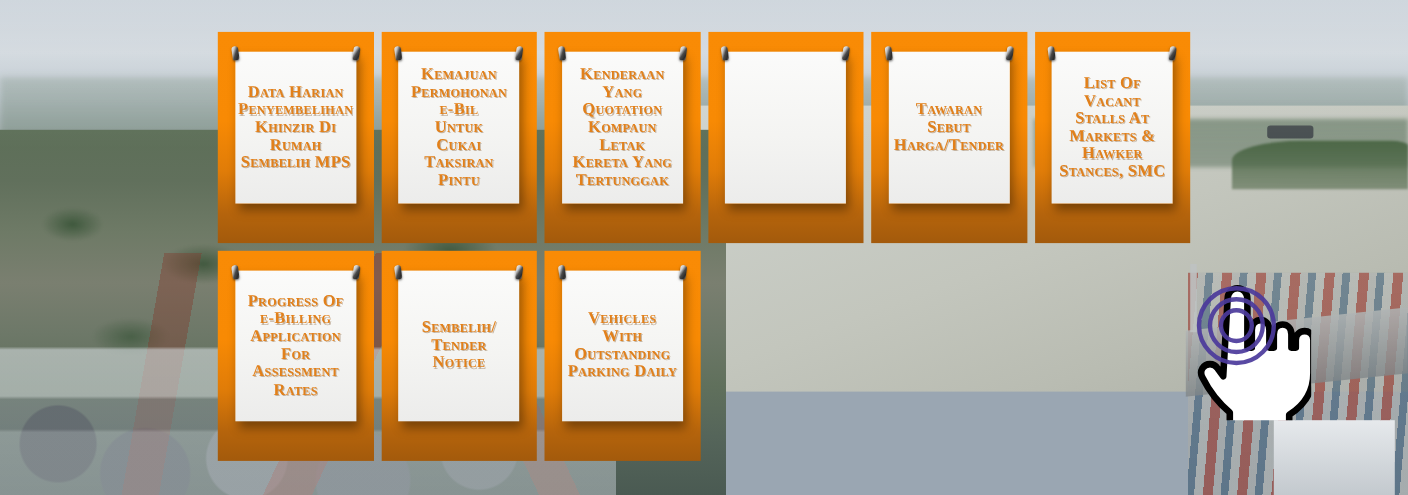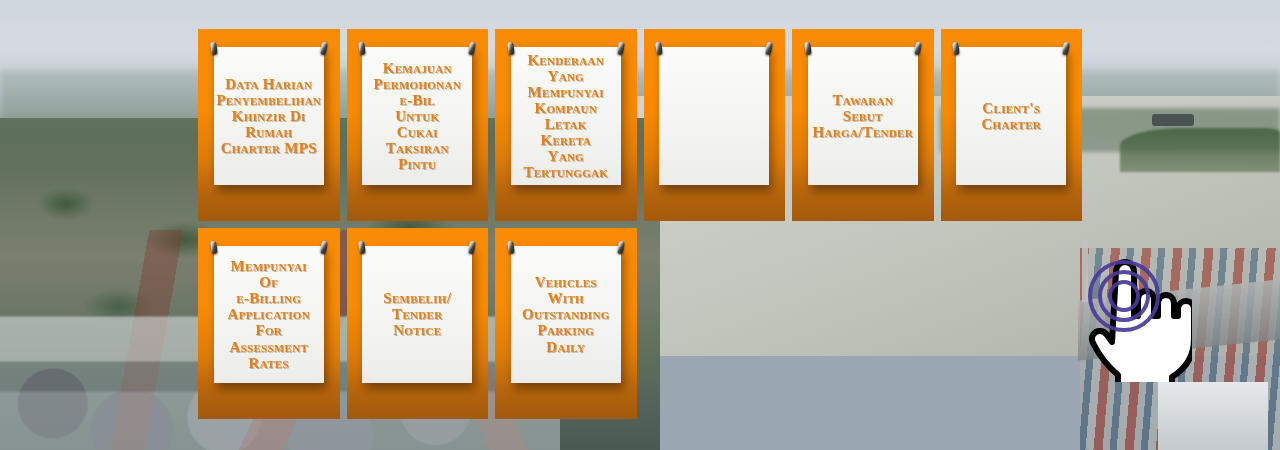--- a/index.html
+++ b/index.html
@@ -109,21 +109,21 @@
     display:flex;align-items:flex-start;justify-content:center;
     cursor:pointer;
   }
   .card{
     position:relative;
     margin-top:18px;
     width:78%;height:72%;
     background:linear-gradient(180deg,#fbfbfa 0%,#f4f4f2 55%,#ececeb 100%);
     box-shadow:3px 6px 9px rgba(0,0,0,.38);
     display:flex;align-items:center;justify-content:center;
-    padding:6px 17px;box-sizing:border-box;
+    padding:6px 5px;box-sizing:border-box;
   }
   .pin{
     position:absolute;top:-5px;width:6px;height:13px;
     background:linear-gradient(115deg,#f2f2f2 0%,#c9c9c9 28%,#4a4a4a 52%,#2a2a2a 78%,#707070 100%);
     border-radius:3px 3px 2px 2px;
     box-shadow:0 1px 2px rgba(0,0,0,.5);
   }
   .pin.left{left:-3px;transform:rotate(-8deg);}
   .pin.right{right:-3px;transform:rotate(8deg);}
   .card-title{
@@ -176,21 +176,21 @@
   <div id="grid">
 
     <div class="panel">
       <div class="card">
         <span class="pin left"></span>
         <span class="pin right"></span>
         <p class="card-title">Data Harian
 Penyembelihan
 Khinzir Di
 Rumah
-Charter MPS</p>
+Sembelih MPS</p>
       </div>
     </div>
 
     <div class="panel">
       <div class="card">
         <span class="pin left"></span>
         <span class="pin right"></span>
         <p class="card-title">Kemajuan
 Permohonan
 e-Bil
@@ -200,21 +200,21 @@
 Pintu</p>
       </div>
     </div>
 
     <div class="panel">
       <div class="card">
         <span class="pin left"></span>
         <span class="pin right"></span>
         <p class="card-title">Kenderaan
 Yang
-Mempunyai
+Quotation
 Kompaun Letak
 Kereta Yang
 Tertunggak</p>
       </div>
     </div>
 
     <div class="panel">
       <div class="card">
         <span class="pin left"></span>
         <span class="pin right"></span>
@@ -224,36 +224,39 @@
 
     <div class="panel">
       <div class="card">
         <span class="pin left"></span>
         <span class="pin right"></span>
         <p class="card-title">Tawaran Sebut
 Harga/Tender</p>
       </div>
     </div>
 
-    <div class="panel">
-      <div class="card">
-        <span class="pin left"></span>
-        <span class="pin right"></span>
-        <p class="card-title">Client's
-Charter</p>
-      </div>
-    </div>
-
-
-
-    <div class="panel">
-      <div class="card">
-        <span class="pin left"></span>
-        <span class="pin right"></span>
-        <p class="card-title">Mempunyai Of
+
+
+    <div class="panel">
+      <div class="card">
+        <span class="pin left"></span>
+        <span class="pin right"></span>
+        <p class="card-title">List Of Vacant
+Stalls At
+Markets &amp;
+Hawker
+Stances, SMC</p>
+      </div>
+    </div>
+
+    <div class="panel">
+      <div class="card">
+        <span class="pin left"></span>
+        <span class="pin right"></span>
+        <p class="card-title">Progress Of
 e-Billing
 Application
 For
 Assessment
 Rates</p>
       </div>
     </div>
 
     <div class="panel">
       <div class="card">

